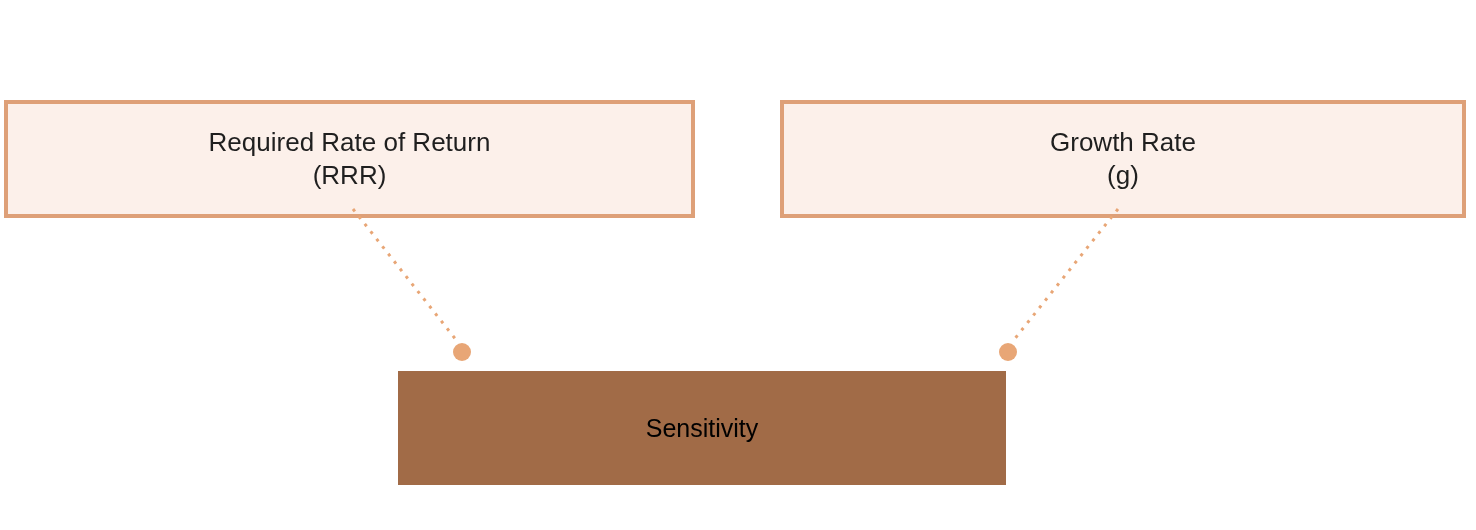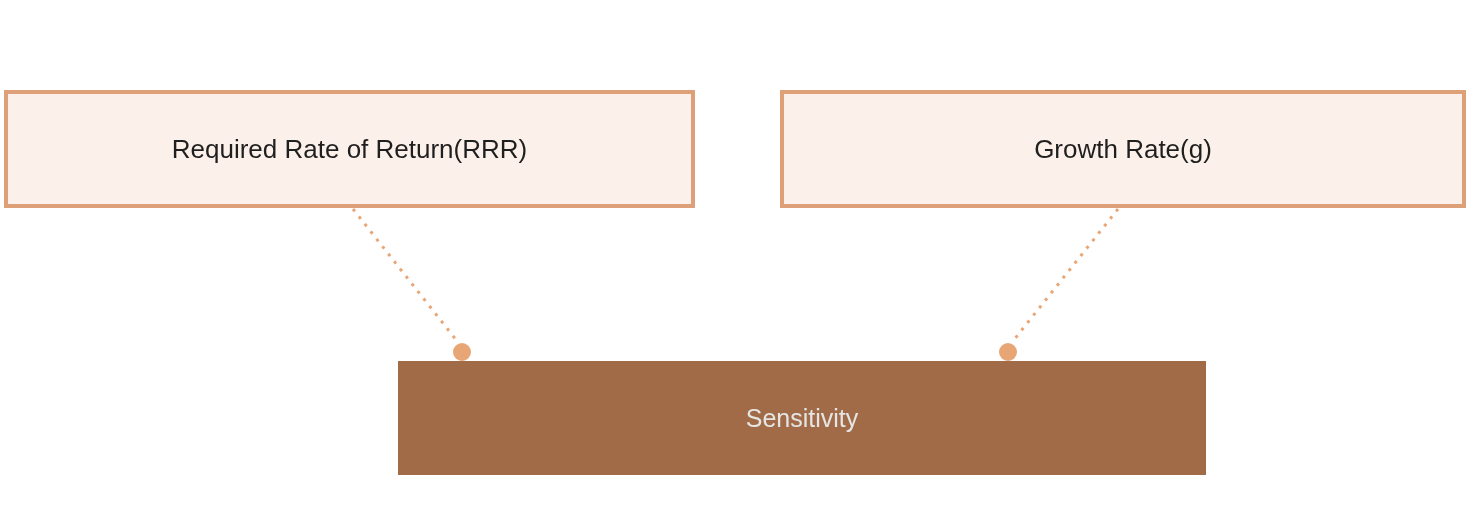--- a/index.html
+++ b/index.html
@@ -12,24 +12,25 @@
     position: relative;
     width: 1476px;
     height: 530px;
     background: #ffffff;
     overflow: hidden;
   }
   .node {
     position: absolute;
     box-sizing: border-box;
     display: flex;
-    flex-direction: row;
+    flex-direction: column;
     align-items: center;
     justify-content: center;
     text-align: center;
+    margin-top: 10px;
   }
   .node-light {
     border: 4px solid #DEA078;
     background: #FCF0EA;
     color: #1F1F1F;
     font-size: 26px;
     line-height: 33px;
     font-weight: 400;
   }
   .node-rrr {
@@ -40,24 +41,24 @@
   }
   .node-growth {
     left: 780px;
     top: 90px;
     width: 686px;
     height: 118px;
   }
   .node-dark {
     left: 398px;
     top: 361px;
-    width: 808px;
+    width: 608px;
     height: 114px;
     background: #A16B47;
-    color: #e5e5e5;
+    color: #000000;
     font-size: 25px;
     font-weight: 400;
   }
   .connectors {
     position: absolute;
     left: 0;
     top: 0;
     width: 1476px;
     height: 530px;
     pointer-events: none;

